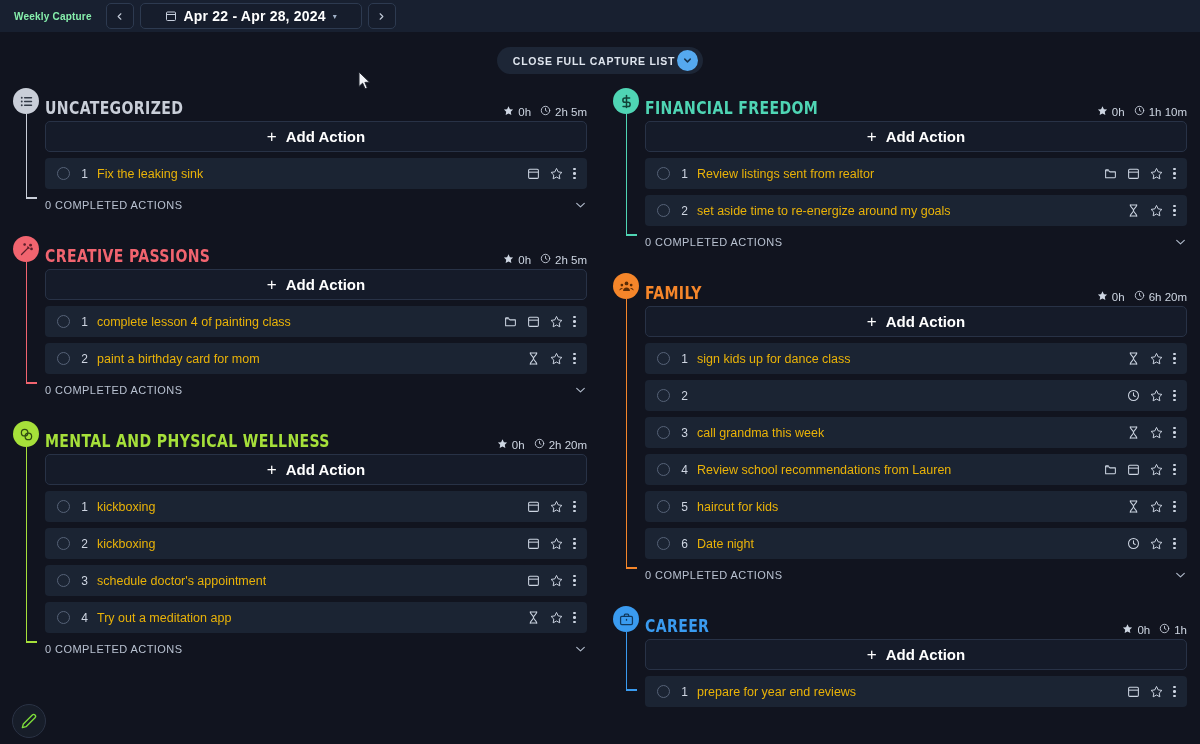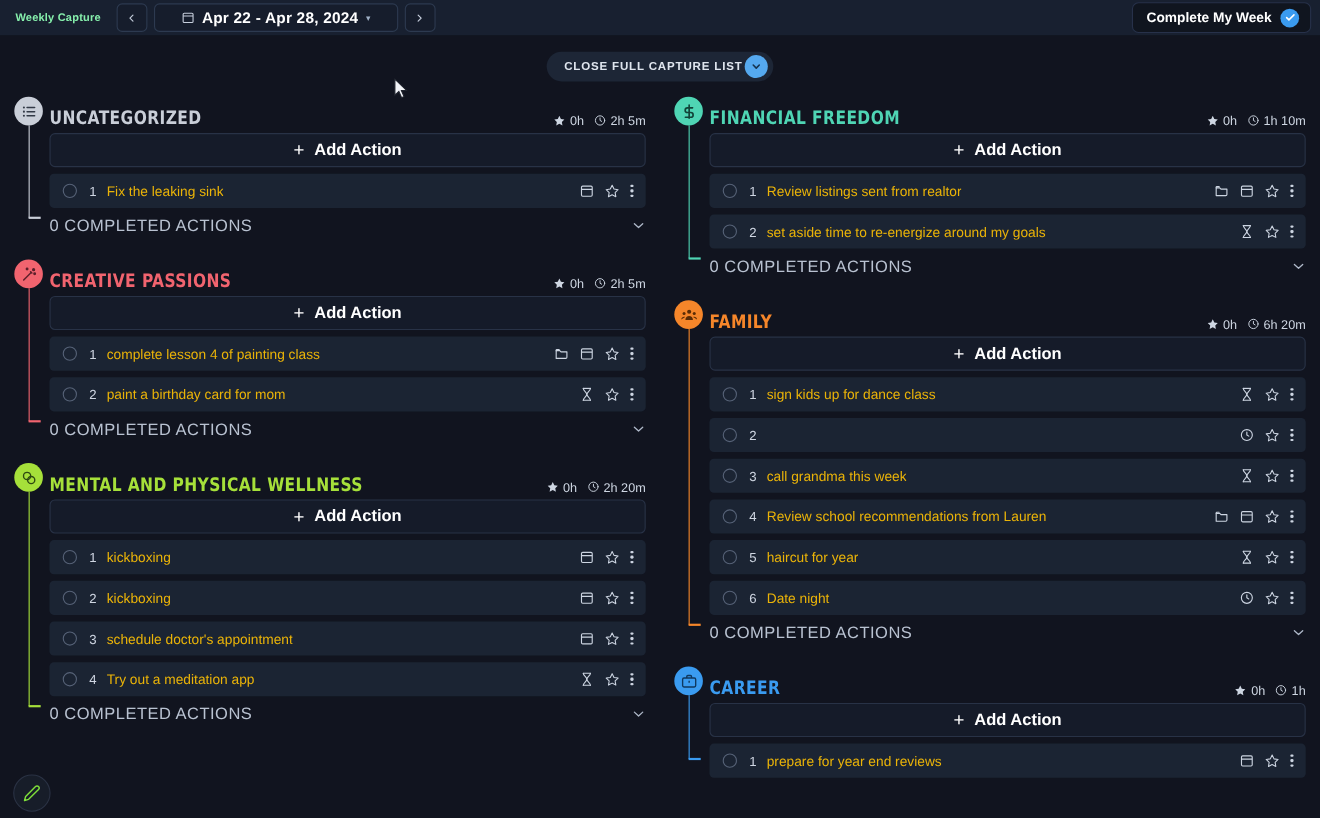--- a/index.html
+++ b/index.html
@@ -132,21 +132,21 @@
   .row .idx { width: 19px; text-align: center; font-size: 12px; color: #cfd6e2; margin-left: 5px; }
   .row .rtext { font-size: 12.5px; color: #eab308; margin-left: 3px; white-space: nowrap; overflow: hidden; text-overflow: ellipsis; }
   .row .ricons { margin-left: auto; display: flex; align-items: center; gap: 10px; }
   .row .ricons span { display: flex; align-items: center; color: #cdd5e2; cursor: pointer; }
   .row .ricons svg { width: 13px; height: 13px; }
   .kebab { width: 3px; height: 13px; display: flex; flex-direction: column; justify-content: center; align-items: center; gap: 2px; cursor: pointer; }
   .kebab i { width: 2.6px; height: 2.6px; border-radius: 50%; background: #cdd5e2; display: block; }
 
   .sec-foot { display: flex; align-items: center; height: 20px; margin-top: 1px; }
   .sec-foot .cf-label {
-    font-size: 15px; letter-spacing: .45px; color: #b9c2d1; text-transform: uppercase;
+    font-size: 11px; letter-spacing: .45px; color: #b9c2d1; text-transform: uppercase;
   }
   .sec-foot .chev { margin-left: auto; color: #aeb8c8; font-size: 11px; display: flex; }
   .sec-foot .chev svg { width: 13px; height: 8px; }
 
   
   .fab {
     position: absolute; left: 12px; bottom: 6px;
     width: 34px; height: 34px; border-radius: 50%;
     background: #171d29; border: 1px solid #2a3244;
     display: flex; align-items: center; justify-content: center; cursor: pointer;
@@ -173,28 +173,20 @@
     <span class="dlabel">Apr 22 - Apr 28, 2024</span>
     <span class="caret-sm">▾</span>
   </div>
 
   <div class="nav-btn">
     <svg viewBox="0 0 24 24" fill="none" stroke="currentColor" stroke-width="2.4" stroke-linecap="round" stroke-linejoin="round" style="width:11px;height:11px">
         <polyline points="9 18 15 12 9 6"></polyline>
       </svg>
   </div>
 
-  <div class="complete-week">
-    <span class="cw-label">Complete My Week</span>
-    <span class="check-badge">
-      <svg viewBox="0 0 24 24" fill="none" stroke="#fff" stroke-width="3.4" stroke-linecap="round" stroke-linejoin="round">
-          <polyline points="20 6 9 17 4 12"></polyline>
-        </svg>
-    </span>
-  </div>
 </div>
 
 <div class="capture-toggle-wrap">
   <div class="capture-toggle">
     <span class="ct-label">CLOSE FULL CAPTURE LIST</span>
     <span class="ct-circle">
       <svg viewBox="0 0 24 24" fill="none" stroke="#16344f" stroke-width="3.2" stroke-linecap="round" stroke-linejoin="round" style="width:11px;height:11px">
           <polyline points="6 9 12 15 18 9"></polyline>
         </svg>
     </span>
@@ -742,21 +734,21 @@
               <span class="kebab">
                 <i></i>
                 <i></i>
                 <i></i>
               </span>
             </span>
           </div>
           <div class="row">
             <span class="cbx"></span>
             <span class="idx">5</span>
-            <span class="rtext">haircut for year</span>
+            <span class="rtext">haircut for kids</span>
             <span class="ricons">
               <span>
                 <svg viewBox="0 0 24 24" fill="none" stroke="currentColor" stroke-width="1.9" stroke-linecap="round" stroke-linejoin="round">
                   <path d="M6 2h12"></path>
                   <path d="M6 22h12"></path>
                   <path d="M6 2c0 4 6 6.5 6 10s-6 6-6 10"></path>
                   <path d="M18 2c0 4-6 6.5-6 10s6 6 6 10"></path>
                 </svg>
               </span>
               <span>

